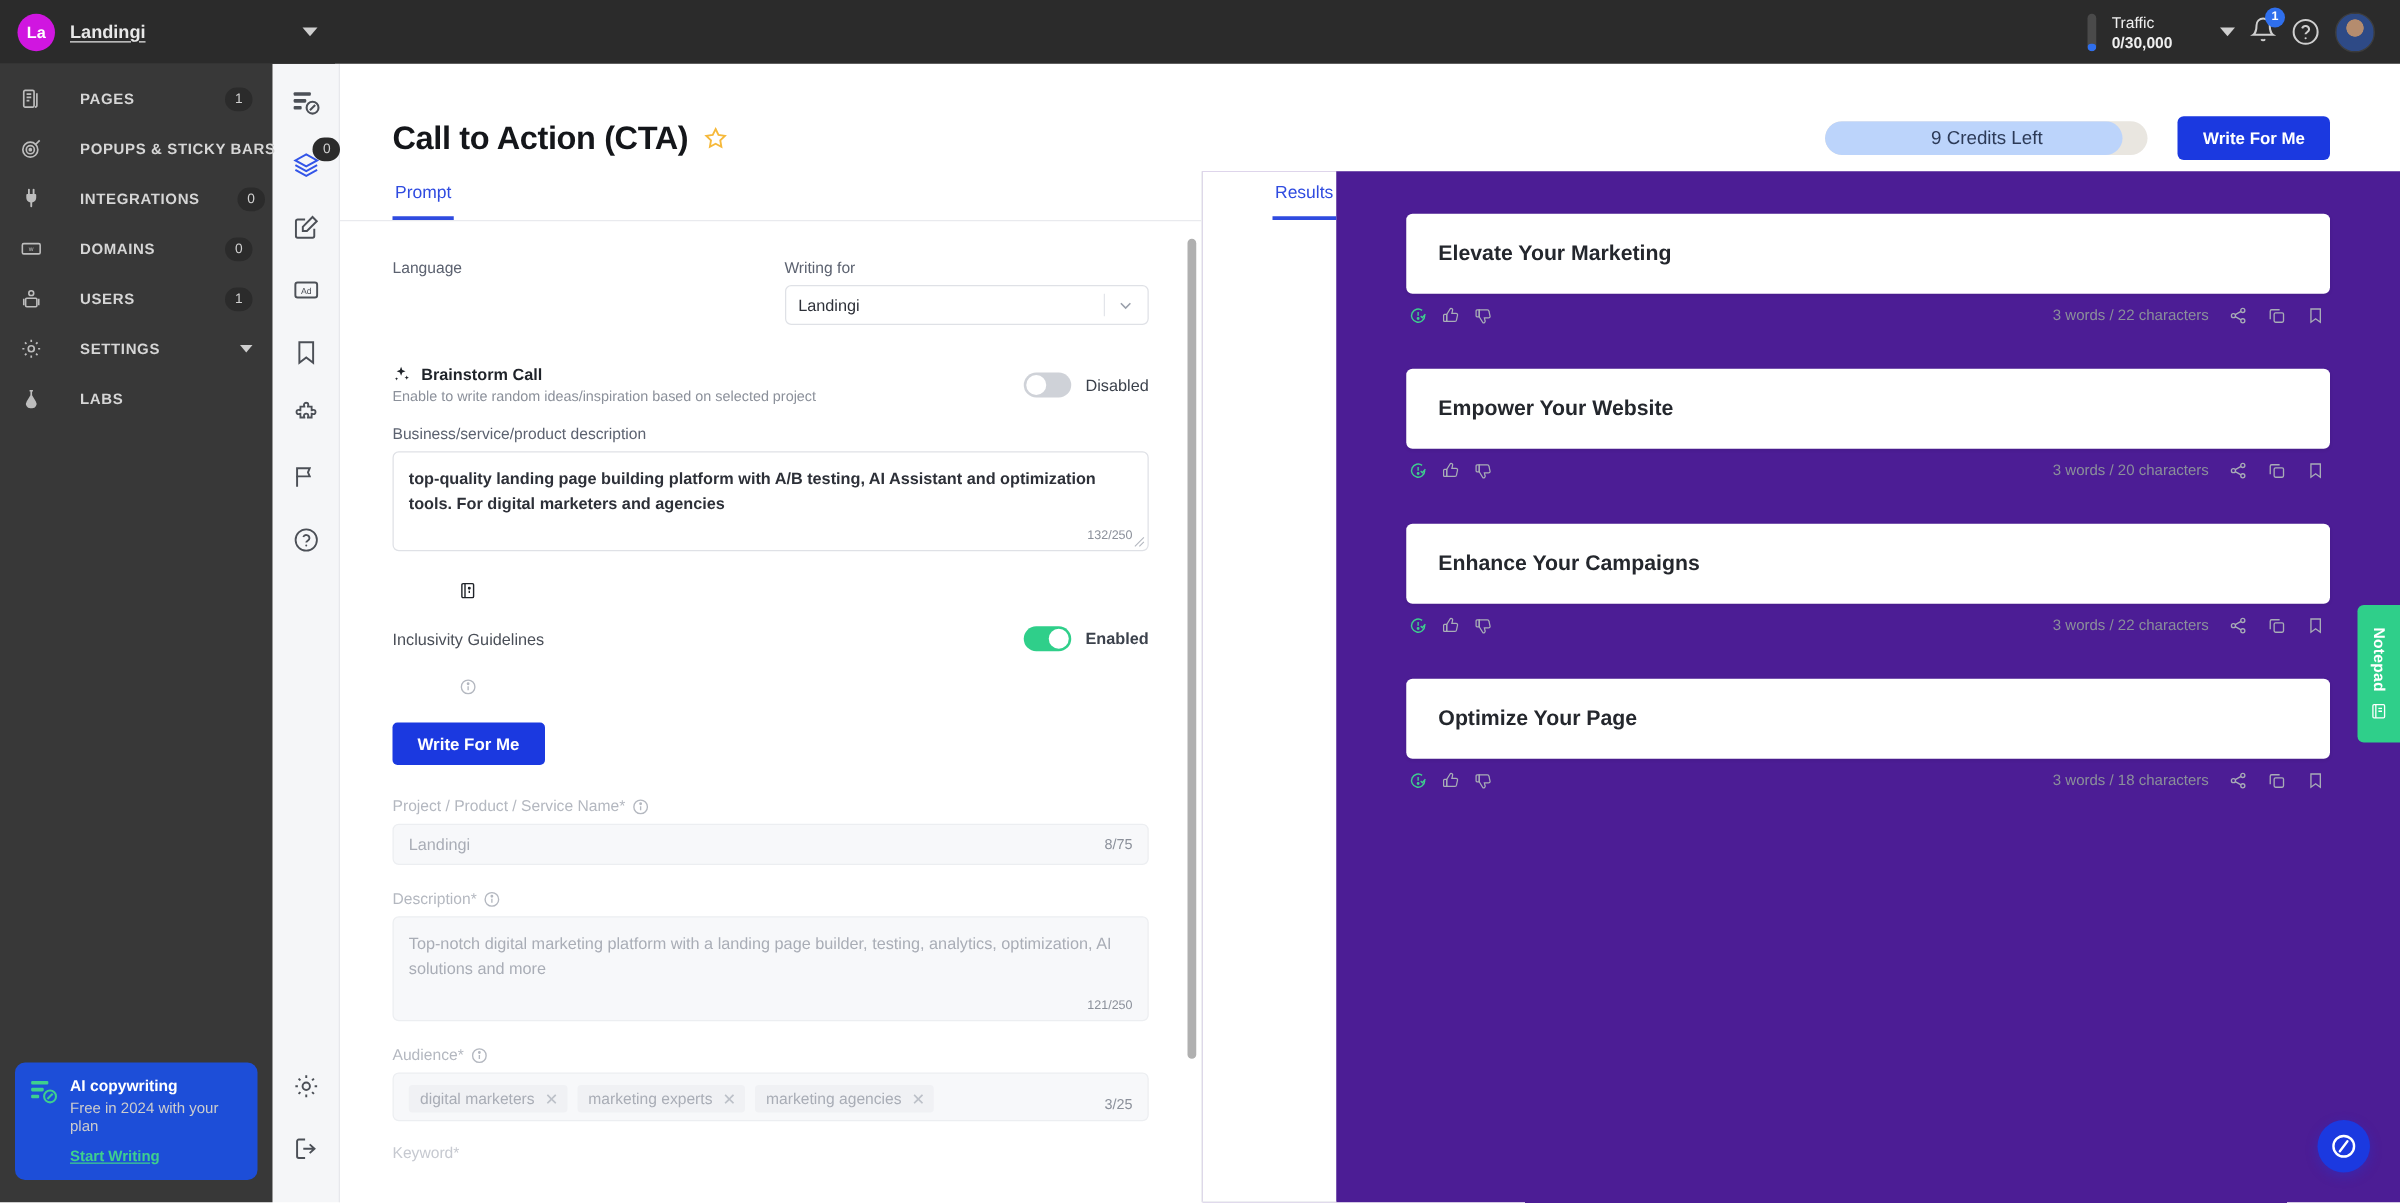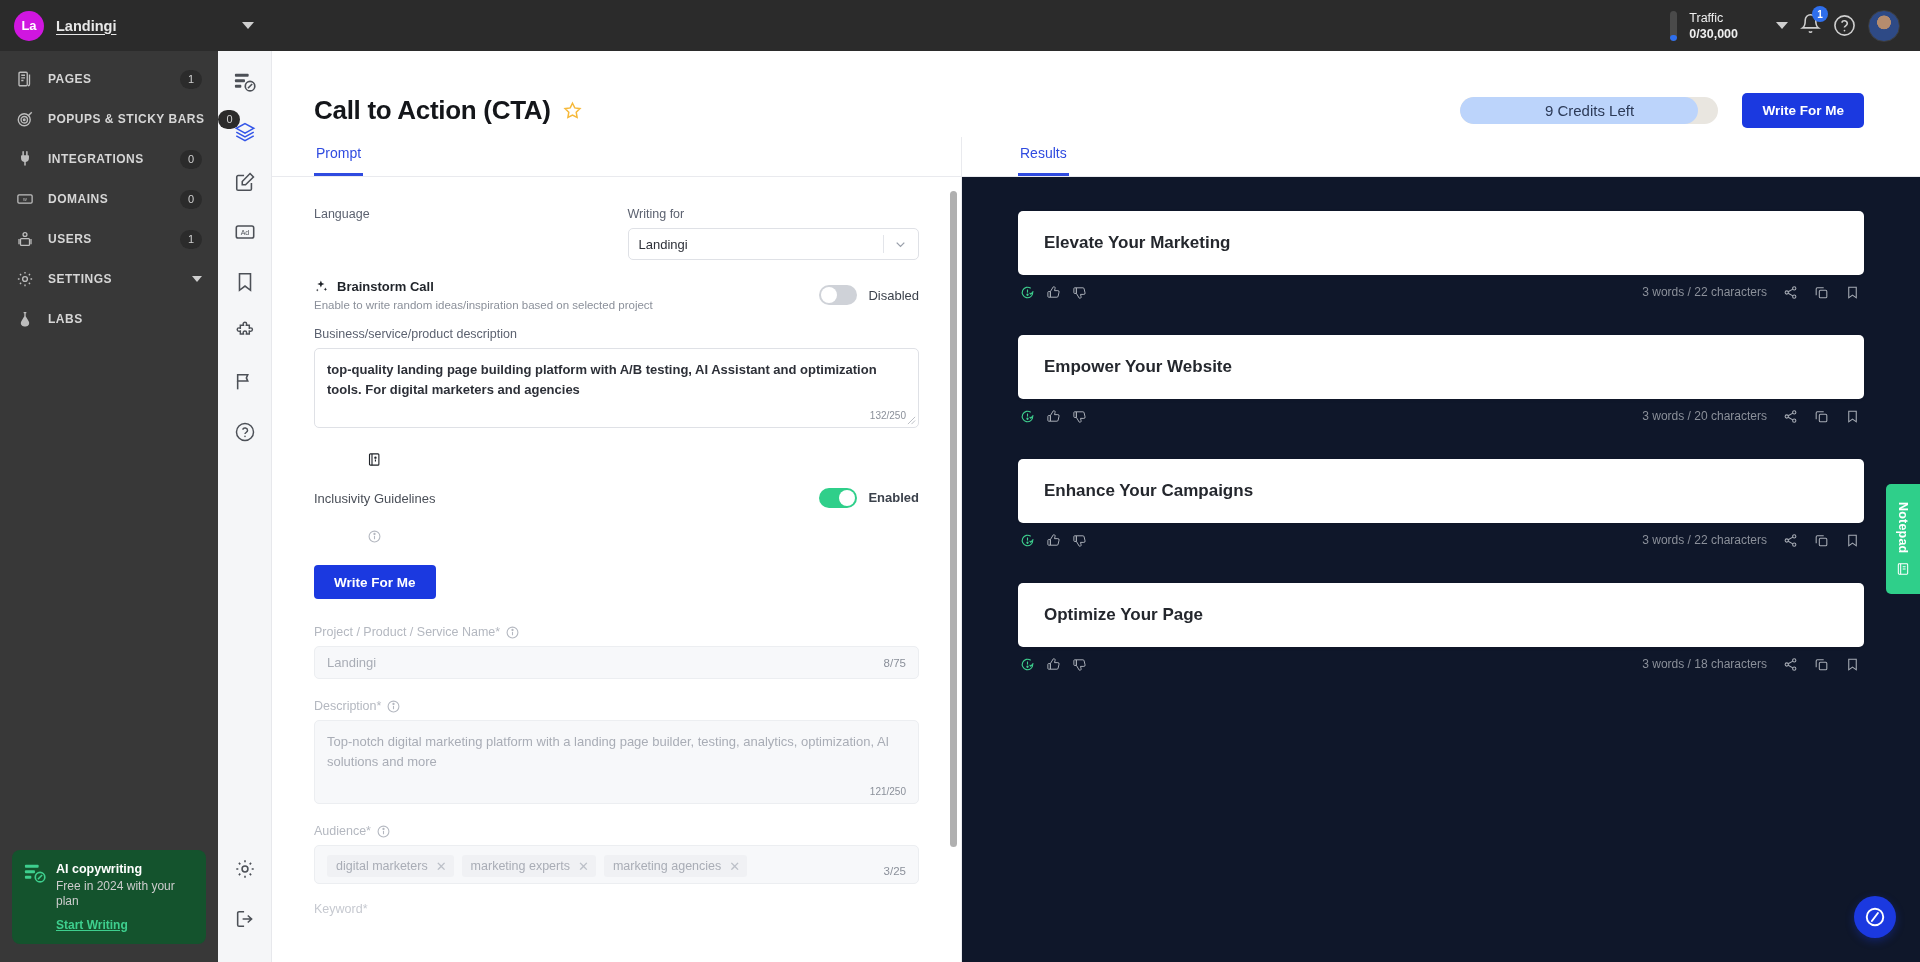--- a/index.html
+++ b/index.html
@@ -61,41 +61,41 @@
     border: 1px solid #3d3d3d;
   }
 
   
   .sidebar {
     position: absolute; top: 51px; left: 0; width: 218px; bottom: 0;
     background: #383838; display: flex; flex-direction: column; z-index: 30;
   }
   .nav-list { padding-top: 8px; }
   .nav-item {
-    display: flex; align-items: center; height: 40px; padding: 0 16px; gap: 14px;
+    display: flex; align-items: center; height: 40px; padding: 0 16px; gap: 30px;
     cursor: pointer;
   }
   .nav-ico { width: 18px; height: 18px; flex: none; color: #bdbdbd; }
   .nav-ico svg { width: 18px; height: 18px; display: block; }
   .nav-label {
     color: #d6d6d6; font-size: 12px; font-weight: 700; letter-spacing: .5px;
     flex: 1; white-space: nowrap;
   }
   .nav-count {
     min-width: 22px; height: 19px; border-radius: 10px; background: #2b2b2b;
     color: #d0d0d0; font-size: 11px; display: flex; align-items: center;
     justify-content: center; padding: 0 6px;
   }
   .nav-caret {
     width: 0; height: 0; border-left: 5px solid transparent;
     border-right: 5px solid transparent; border-top: 6px solid #cfcfcf;
   }
 
   .promo {
-    margin: auto 12px 18px 12px; background: #14532d; border-radius: 8px;
+    margin: auto 12px 18px 12px; background: #1d4ed8; border-radius: 8px;
     padding: 12px 12px 12px 12px; display: flex; gap: 10px;
   }
   .promo-ico { width: 22px; height: 22px; flex: none; color: #3ecf8e; }
   .promo-ico svg { width: 22px; height: 22px; display: block; }
   .promo-title { color: #fff; font-size: 12.5px; font-weight: 700; margin-bottom: 3px; }
   .promo-sub { color: #cdcdcd; font-size: 12px; line-height: 15px; margin-bottom: 9px; }
   .promo-link { color: #3ecf8e; font-size: 12px; font-weight: 700; text-decoration: underline; cursor: pointer; }
 
   
   .rail {
@@ -140,21 +140,21 @@
     height: 35px; padding: 0 20px; font-size: 13.5px; font-weight: 700;
     font-family: inherit; cursor: pointer;
   }
 
   
   .split { flex: 1; display: flex; min-height: 0; }
   .pane-left {
     width: 690px; display: flex; flex-direction: column; min-height: 0;
     position: relative; border-right: 1px solid #e9eaee;
   }
-  .pane-right { flex: 1; display: flex; flex-direction: column; min-height: 0; background: #0f172a; }
+  .pane-right { flex: 1; display: flex; flex-direction: row; min-height: 0; background: #4c1d95; }
 
   .tabs { padding: 0 42px; border-bottom: 1px solid #e9eaee; flex: none; }
   .tab {
     display: inline-block; padding: 8px 2px 12px; font-size: 14px; color: #2f4be0;
     font-weight: 500; border-bottom: 3px solid #2f4be0; cursor: pointer;
   }
   .tabs-right { padding: 0 0 0 56px; border-bottom: 1px solid #e9eaee; flex: none; background:#fff; }
 
   .form-scroll {
     flex: 1; overflow: hidden; padding: 30px 42px 0 42px; position: relative;
@@ -166,21 +166,21 @@
   .scrollbar-thumb {
     position: absolute; top: 0; left: 0; width: 7px; height: 86%;
     background: #b0b0b0; border-radius: 4px;
   }
 
   .field-label { font-size: 12.5px; color: #5c6270; margin-bottom: 7px; display: flex; align-items: center; gap: 6px; }
   .field-label.muted { color: #b4b8c0; }
   .info-i { width: 13px; height: 13px; flex: none; color: #b4b8c0; }
   .info-i svg { width: 13px; height: 13px; display: block; }
 
-  .row2 { display: flex; gap: 22px; margin-bottom: 19px; justify-content: center; }
+  .row2 { display: flex; gap: 22px; margin-bottom: 32px; justify-content: center; }
   .col { flex: 1; }
   .select {
     height: 32px; border: 1px solid #dfe1e6; border-radius: 5px; background: #fff;
     display: flex; align-items: center; padding: 0 0 0 10px; font-size: 13px; color: #2d3038;
     cursor: pointer;
   }
   .flag {
     width: 15px; height: 11px; margin-right: 8px; flex: none; border-radius: 1px;
     background:
       linear-gradient(to bottom,

